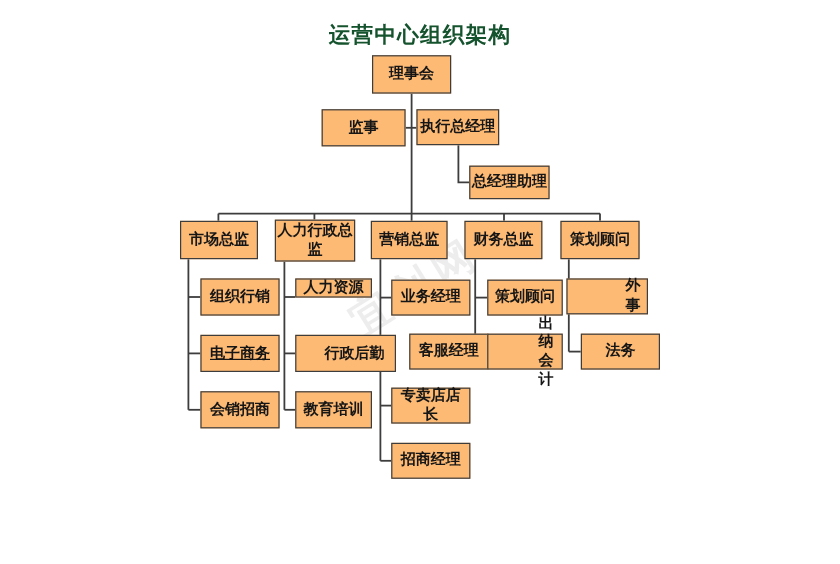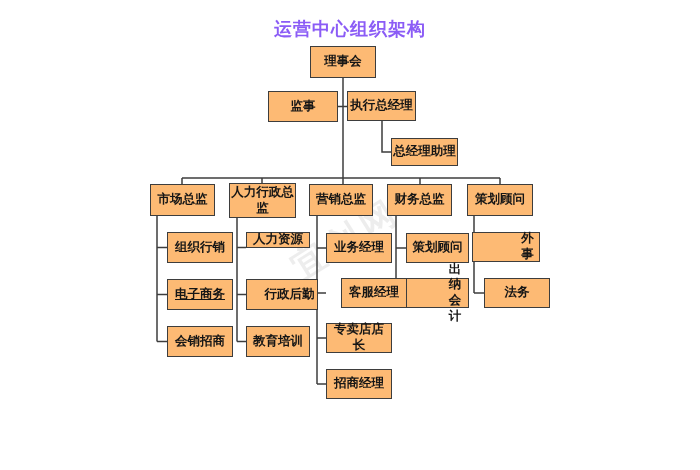--- a/index.html
+++ b/index.html
@@ -6,21 +6,21 @@
   #stage{
     position:relative;
     width:700px;height:470px;
     background:#ffffff;
     font-family:"Liberation Sans","DejaVu Sans",sans-serif;
     overflow:hidden;
   }
   #title{
     position:absolute;left:0;top:17px;width:700px;
     text-align:center;
-    font-size:18px;font-weight:bold;color:#8b5cf6;
+    font-size:18px;font-weight:bold;color:#14532d;
     letter-spacing:1px;
   }
   #watermark{
     position:absolute;left:295px;top:248px;width:200px;
     transform:rotate(-32deg);
     transform-origin:left center;
     font-size:34px;color:rgba(175,175,175,0.22);
     font-weight:bold;letter-spacing:6px;
     pointer-events:none;white-space:nowrap;
   }
@@ -101,21 +101,21 @@
   <div class="box" style="left:229px;top:183px;width:67px;height:35px;">人力行政总监</div>
   <div class="box" style="left:309px;top:184px;width:64px;height:32px;">营销总监</div>
   <div class="box" style="left:387px;top:184px;width:65px;height:32px;">财务总监</div>
   <div class="box" style="left:467px;top:184px;width:66px;height:32px;">策划顾问</div>
 
   <div class="box" style="left:167px;top:232px;width:66px;height:31px;">组织行销</div>
   <div class="box" style="left:167px;top:279px;width:66px;height:31px;text-decoration:underline;">电子商务</div>
   <div class="box" style="left:167px;top:326px;width:66px;height:31px;">会销招商</div>
 
   <div class="box" style="left:246px;top:232px;width:64px;height:16px;">人力资源</div>
-  <div class="box" style="left:246px;top:279px;width:72px;height:31px;padding-left:16px;">行政后勤</div>
+  <div class="box" style="left:246px;top:279px;width:84px;height:31px;padding-left:16px;">行政后勤</div>
   <div class="box" style="left:246px;top:326px;width:64px;height:31px;">教育培训</div>
 
   <div class="box" style="left:326px;top:233px;width:66px;height:30px;">业务经理</div>
   <div class="box" style="left:326px;top:278px;width:66px;height:30px;margin-left:15px;">客服经理</div>
   <div class="box" style="left:326px;top:323px;width:66px;height:30px;">专卖店店长</div>
   <div class="box" style="left:326px;top:369px;width:66px;height:30px;">招商经理</div>
 
   <div class="box" style="left:406px;top:233px;width:63px;height:30px;">策划顾问</div>
   <div class="box" style="left:406px;top:278px;width:63px;height:30px;padding-left:36px;">出纳会计</div>
 

